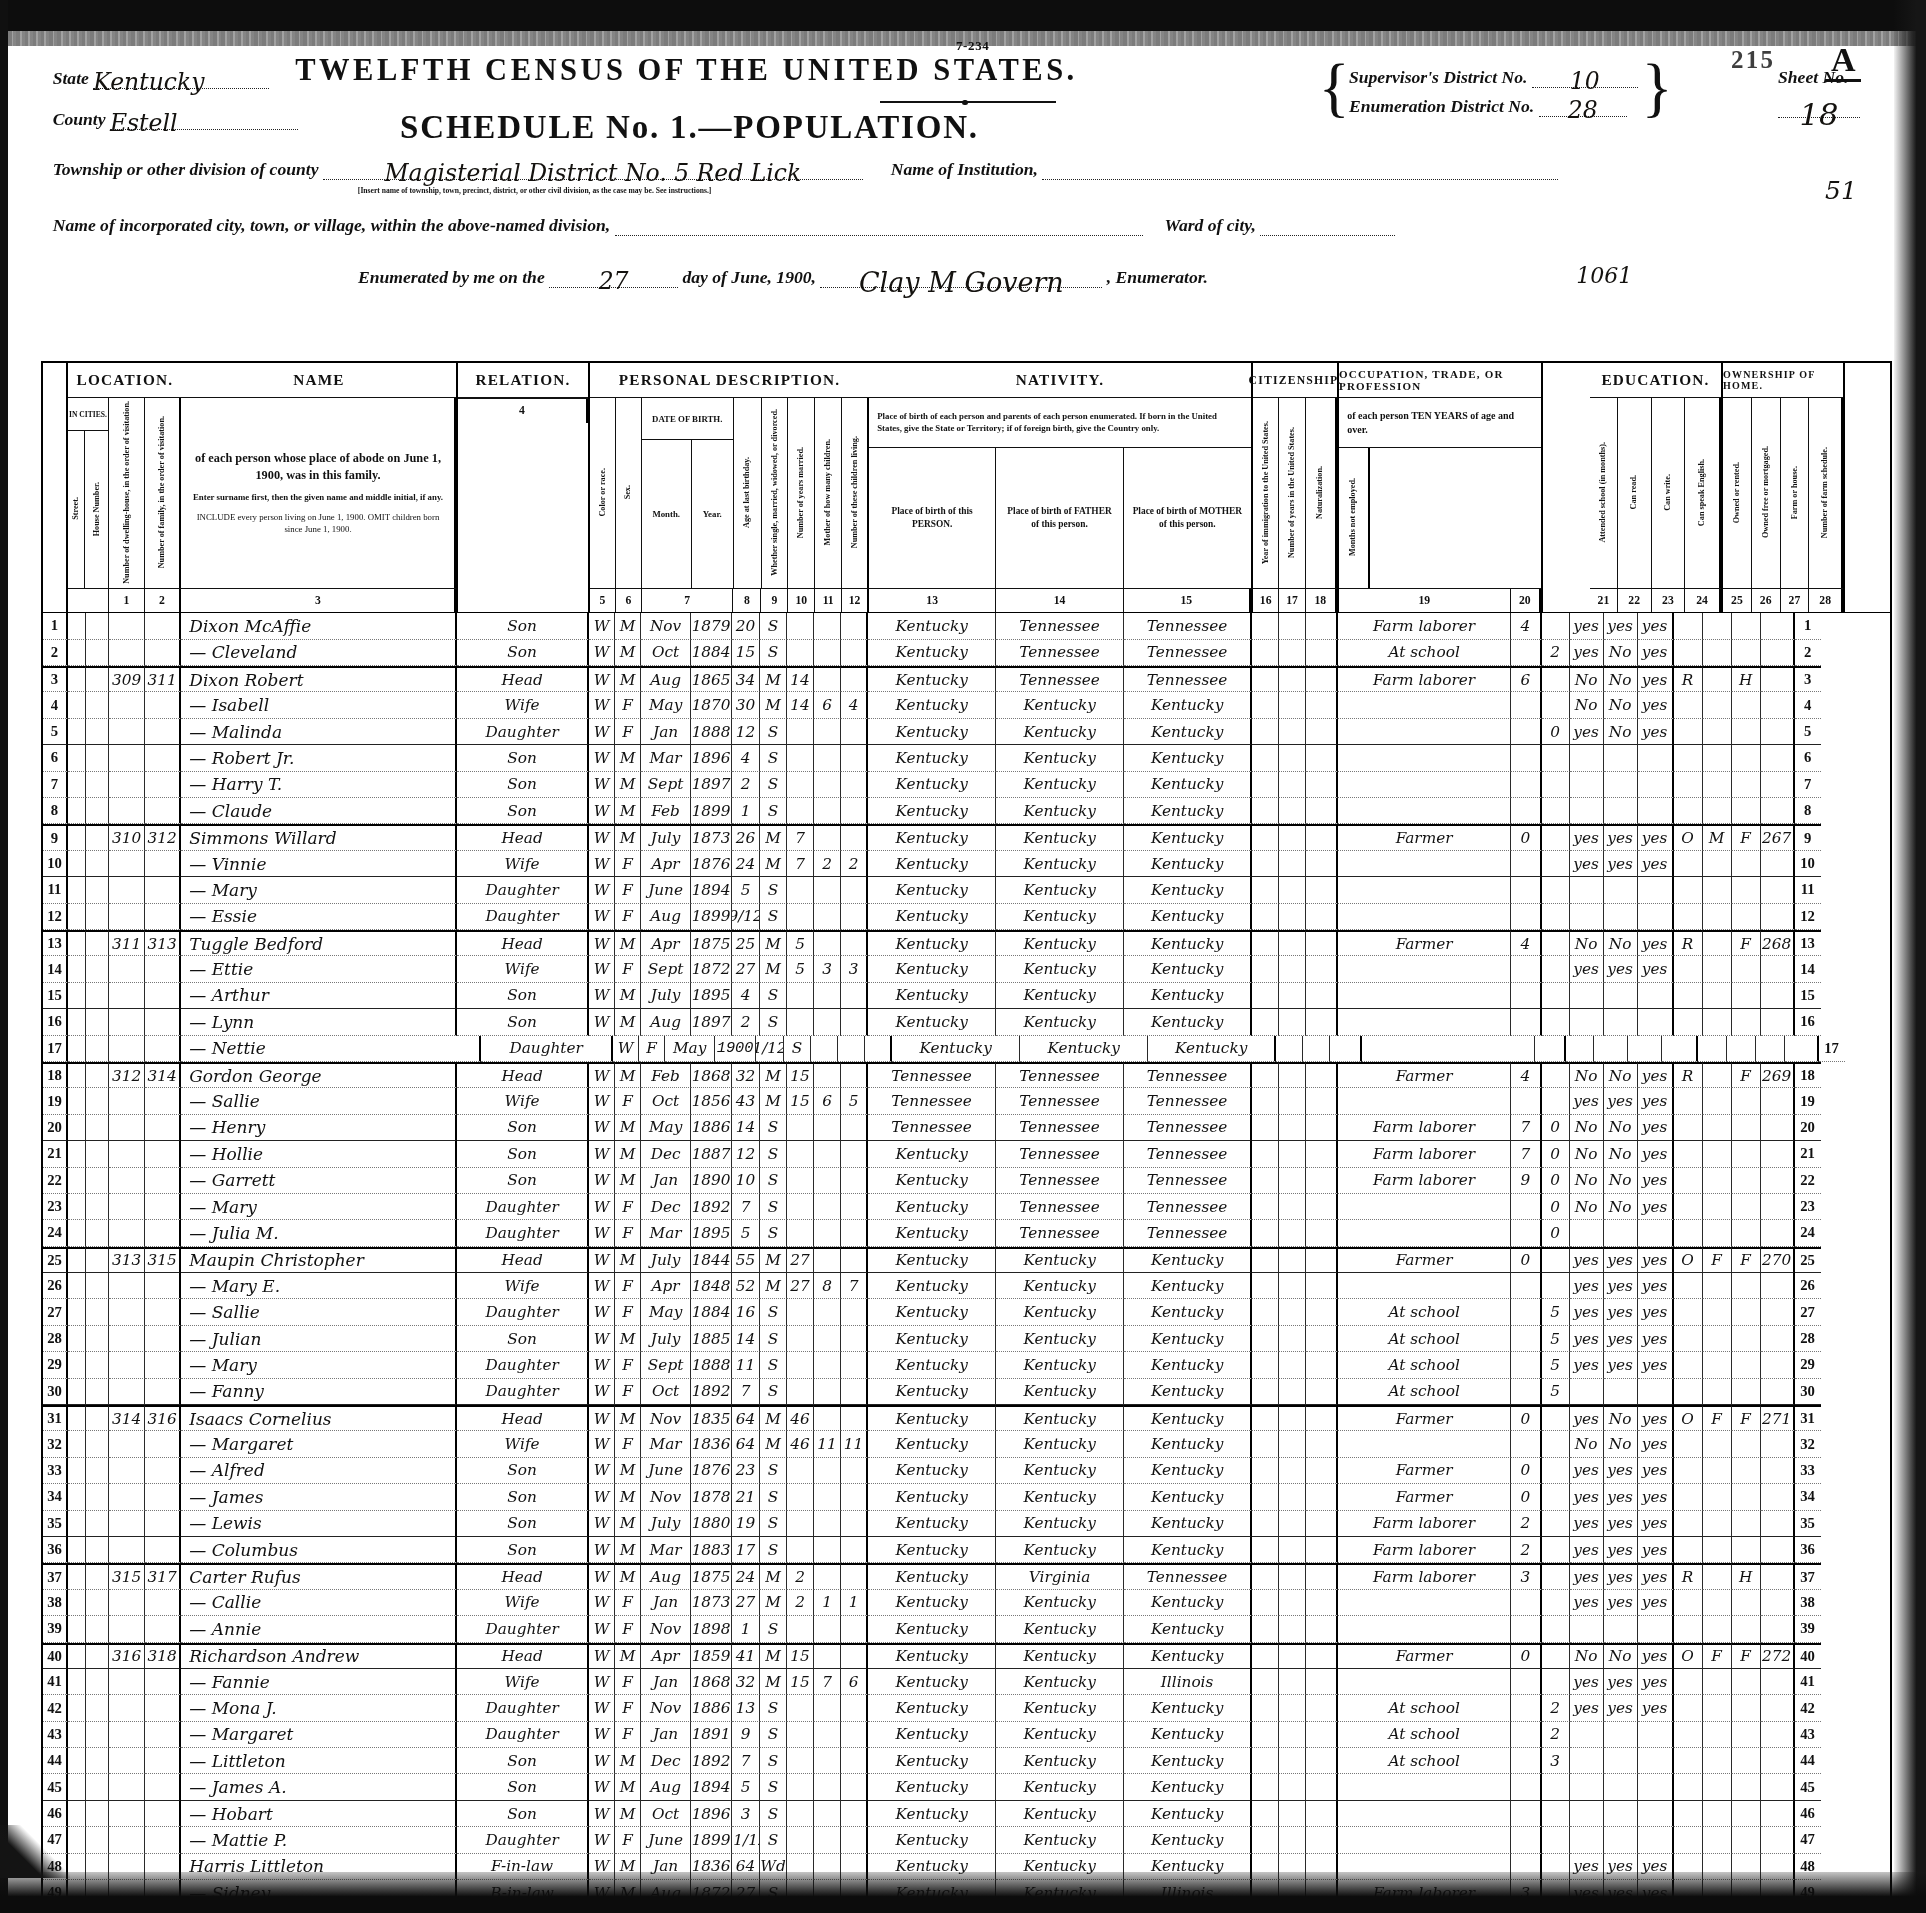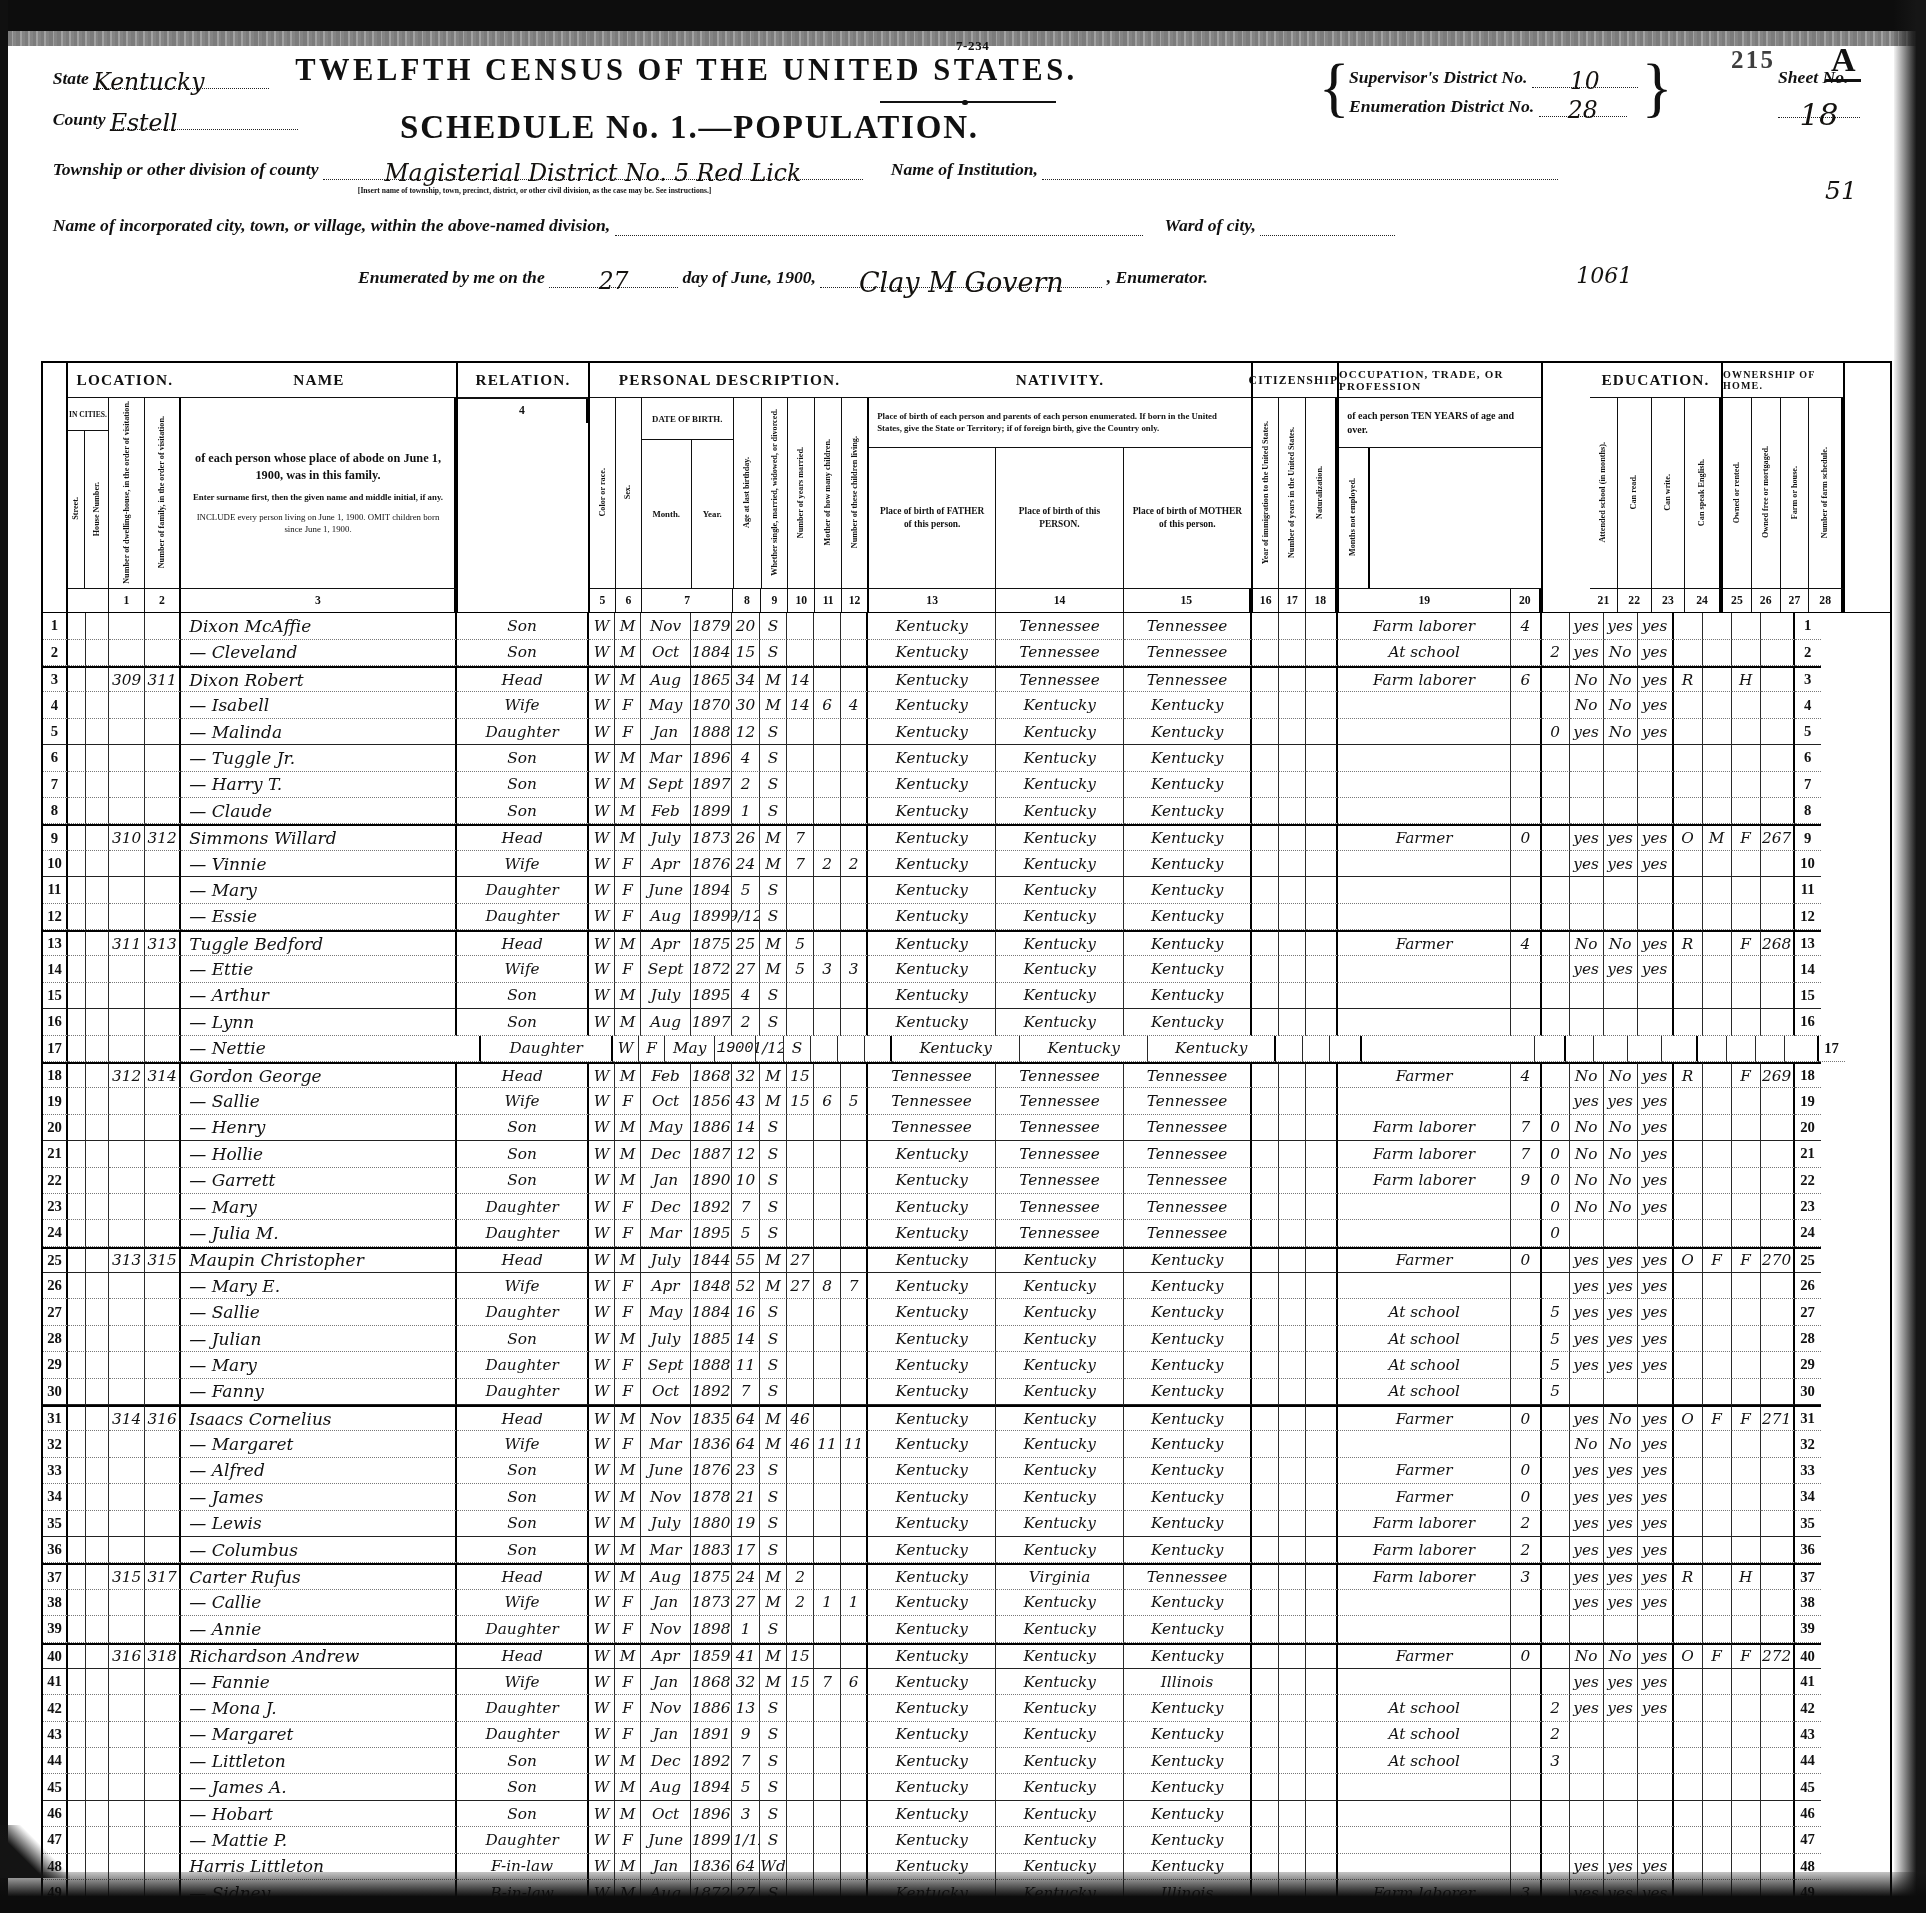--- a/index.html
+++ b/index.html
@@ -242,22 +242,22 @@
             <div class="cell heavy" style="width: 27px; box-sizing: border-box;">
               <b>12</b>
             </div>
           </div>
         </div>
         <div class="grp heavy" style="width: 384px;">
           <div class="grp-title">NATIVITY.</div>
           <div class="grp-body" style="height: 164px; flex-direction: column;">
             <div class="desc" style="border-bottom: 1.2px solid rgb(17, 17, 17); font-size: 8.8px; font-weight: bold; height: 50px; box-sizing: border-box; display: flex; align-items: center;">Place of birth of each person and parents of each person enumerated.  If born in the United States, give the State or Territory; if of foreign birth, give the Country only.</div>
             <div style="flex: 1 1 0%; display: flex;">
+              <div class="cell desc" style="width: 128px; box-sizing: border-box; font-size: 9.4px; font-weight: bold;">Place of birth of this PERSON.</div>
               <div class="cell desc" style="width: 128px; box-sizing: border-box; font-size: 9.4px; font-weight: bold;">Place of birth of FATHER of this person.</div>
-              <div class="cell desc" style="width: 128px; box-sizing: border-box; font-size: 9.4px; font-weight: bold;">Place of birth of this PERSON.</div>
               <div class="cell desc" style="width: 128px; box-sizing: border-box; border-right: 0px; font-size: 9.4px; font-weight: bold;">Place of birth of MOTHER of this person.</div>
             </div>
           </div>
           <div class="nums">
             <div class="cell " style="width: 128px; box-sizing: border-box;">
               <b>13</b>
             </div>
             <div class="cell " style="width: 128px; box-sizing: border-box;">
               <b>14</b>
             </div>
@@ -549,21 +549,21 @@
           <div class="cell hwc" style="width: 29px;"></div>
           <div class="cell heavy hwc" style="width: 34px;"></div>
           <div class="cell linenum" style="width: 26px; border-right: 0px;">5</div>
         </div>
         <div class="row">
           <div class="cell heavy linenum" style="width: 25px;">6</div>
           <div class="cell hwc" style="width: 17.6px;"></div>
           <div class="cell hwc" style="width: 23.5px;"></div>
           <div class="cell hwc" style="width: 36px;"></div>
           <div class="cell heavy hwc" style="width: 36px;"></div>
-          <div class="cell heavy hwc namec" style="width: 276px;">— Tuggle Jr.</div>
+          <div class="cell heavy hwc namec" style="width: 276px;">— Robert Jr.</div>
           <div class="cell heavy hwc" style="width: 132px;">Son</div>
           <div class="cell hwc" style="width: 26px;">W</div>
           <div class="cell hwc" style="width: 26px;">M</div>
           <div class="cell hwc" style="width: 50px;">Mar</div>
           <div class="cell hwc" style="width: 41px;">1896</div>
           <div class="cell hwc" style="width: 28px;">4</div>
           <div class="cell hwc" style="width: 27px;">S</div>
           <div class="cell hwc" style="width: 27px;"></div>
           <div class="cell hwc" style="width: 27px;"></div>
           <div class="cell heavy hwc" style="width: 27px;"></div>

